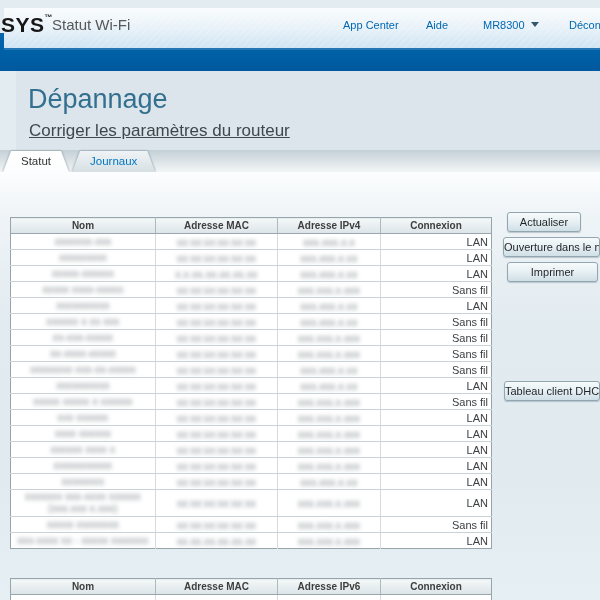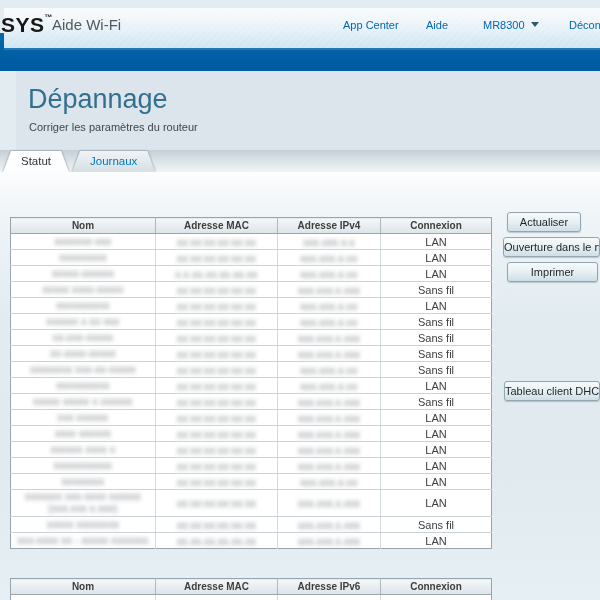--- a/index.html
+++ b/index.html
@@ -24,21 +24,21 @@
   .caret { display:inline-block; width:0; height:0; margin-left:6px; vertical-align:2px;
     border-left:4px solid transparent; border-right:4px solid transparent; border-top:5px solid #33576b; }
 
   
   .blueband { position:absolute; top:33px; left:0; width:600px; height:38px;
     background:linear-gradient(180deg,#0767ad 0%, #0060a6 55%, #00599e 100%); }
 
   
   .banner { position:absolute; top:71px; left:16px; width:600px; height:79px; background:#dbe5eb; }
   .page-title { position:absolute; left:12px; top:13px; font-size:27px; color:#33708f; }
-  .page-subtitle { position:absolute; left:13px; top:50px; font-size:11px; color:#3f474d; }
+  .page-subtitle { position:absolute; left:13px; top:50px; font-size:17px; color:#3f474d;text-decoration:underline; }
 
   
   .tabstrip { position:absolute; top:150px; left:0; width:600px; height:22px;
     background:linear-gradient(180deg,#c3d0d7 0%, #d9e1e5 45%, #f2f5f6 100%);
     display:flex; align-items:flex-end; padding-left:3px; }
   .tab { position:relative; height:21px; margin-right:3px; cursor:pointer;
     filter:drop-shadow(0 0 1px rgba(90,110,122,.75)); }
   .tab-bg { position:absolute; inset:0;
     clip-path:polygon(8px 0, calc(100% - 8px) 0, 100% 100%, 0 100%); }
   .tab.active .tab-bg { background:linear-gradient(180deg,#ffffff,#fcfdfe); }
@@ -64,41 +64,41 @@
   .tbl-ipv6 { top:406px; }
   col.c-name { width:145px; } col.c-mac { width:122px; }
   col.c-ip { width:103px; } col.c-conn { width:111px; }
   th { height:15px; font-size:10px; font-weight:bold; color:#3e3e3e; text-align:center;
     background:linear-gradient(180deg,#f3f7f8 0%, #e7edf0 55%, #dce4e8 100%);
     border-right:1px solid #aeb9bf; border-bottom:1px solid #9aa7ae; padding:2px 2px; }
   th:last-child { border-right:none; }
   td { height:16px; font-size:11px; color:#3c4043; text-align:center; padding:1px 3px;
     border-right:1px solid #d3dbdf; border-bottom:1px solid #c9d2d7; background:#fff;
     overflow:hidden; }
-  td:last-child { border-right:none; }
+  td:last-child { border-right:none;text-align:right; }
   tr:last-child td { border-bottom:none; }
   .blur { filter:blur(2px); color:#7d848a; font-size:10px; letter-spacing:.3px; }
   td.cell-name .blur { display:inline-block; max-width:138px; line-height:12px; }
 
   
   .btn { position:absolute; height:20px; border:1px solid #93a6b0; border-radius:3px;
     background:linear-gradient(180deg,#f6fafb 0%, #e9f1f4 45%, #cfdfe6 100%);
     box-shadow:0 1px 1px rgba(40,70,90,.25); font-size:11px; color:#1e2326;
     text-align:center; line-height:18px; cursor:pointer; white-space:nowrap; overflow:hidden; }
   .btn-refresh { left:507px; top:40px; width:74px; }
   .btn-open    { left:503px; top:65px; width:97px; }
   .btn-print   { left:507px; top:90px; width:91px; }
   .btn-dhcp    { left:504px; top:209px; width:96px; }
 </style>
 </head>
 <body>
 
 <div class="topbar">
   <div class="logo"><span>SYS</span><sup>™</sup></div>
-  <div class="logo-sub">Aide Wi-Fi</div>
+  <div class="logo-sub">Statut Wi-Fi</div>
   <a class="nav-link nav-appcenter">App Center</a>
   <a class="nav-link nav-aide">Aide</a>
   <a class="nav-link nav-router"><span>MR8300</span><span class="caret"></span></a>
   <a class="nav-link nav-logout">Déconnexion</a>
 </div>
 
 <div class="blueband"></div>
 
 <div class="banner">
   <div class="page-title">Dépannage</div>

